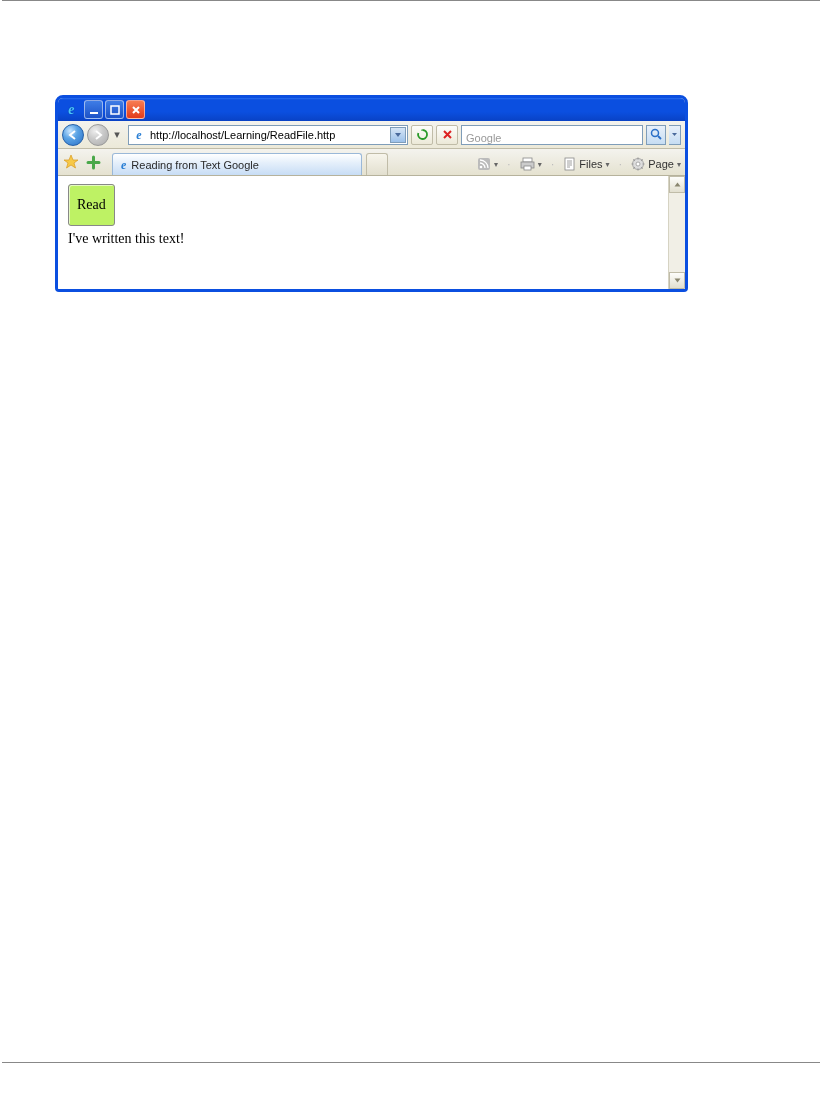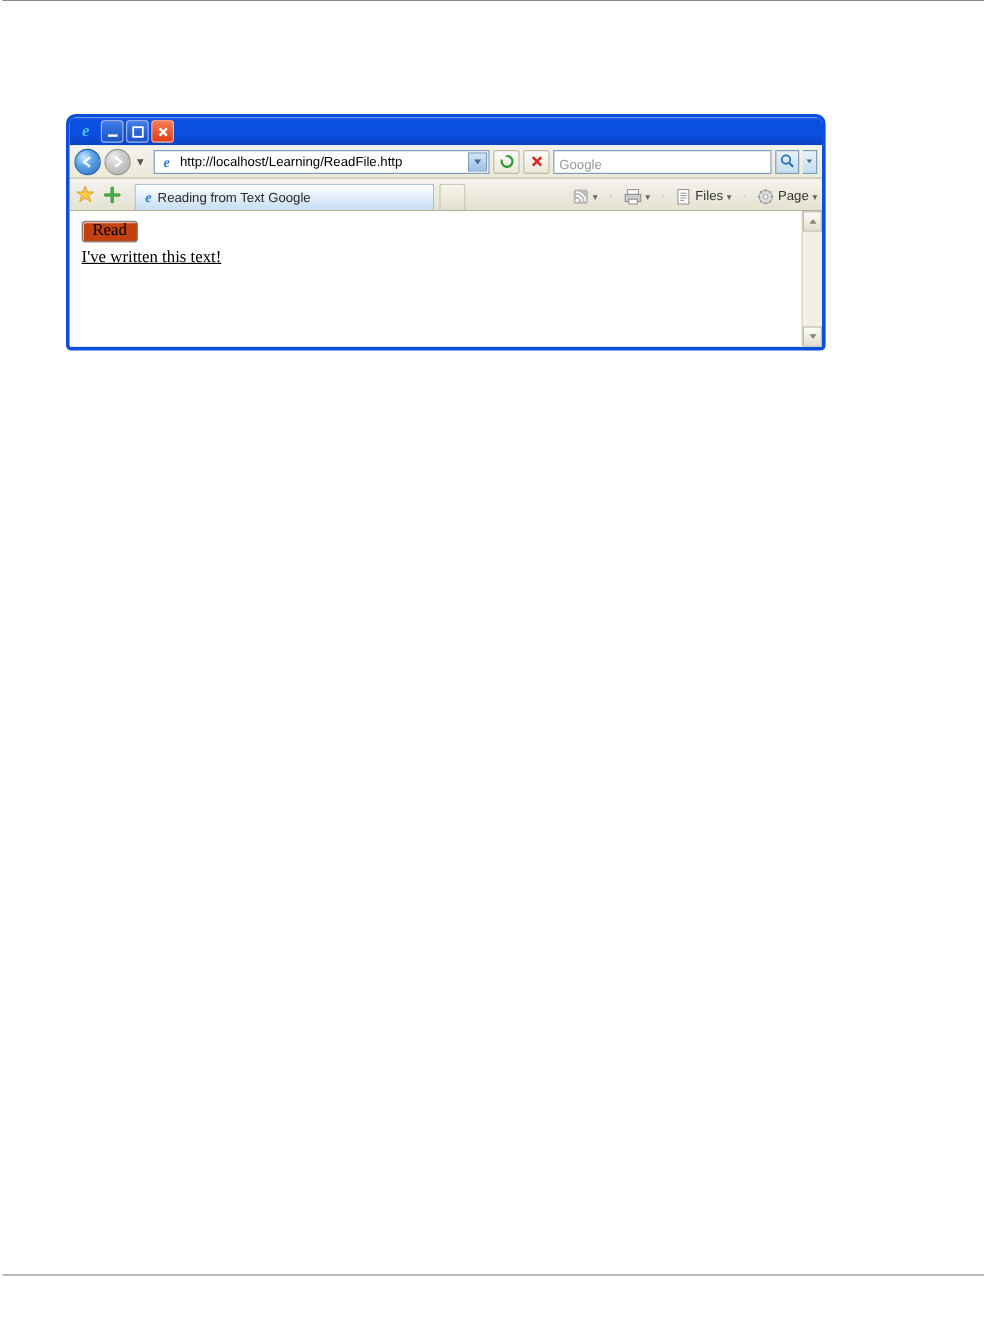--- a/index.html
+++ b/index.html
@@ -184,28 +184,28 @@
   .content-body {
     flex:1;
     padding:8px 10px;
     font-family: "Times New Roman", serif;
     font-size:14px;
     color:#000;
   }
   .read-btn {
     font-family: "Times New Roman", serif;
     font-size:14px;
-    padding:0 8px;
-    background:#c2410c;
+    padding:12px 8px;
+    background:#bef264;
     border:1px solid #888;
     border-radius:3px;
     margin-bottom:3px;
     box-shadow: inset 1px 1px 0 rgba(255,255,255,0.6);
   }
-  .output-line { margin:2px 0;text-decoration:underline; }
+  .output-line { margin:2px 0; }
   .vscroll {
     width:17px;
     background:#F1EFE6;
     border-left:1px solid #D6D3C3;
     display:flex; flex-direction:column;
     justify-content:space-between;
   }
   .vs-btn {
     height:17px;
     background:linear-gradient(to bottom,#fdfdfb,#e2dfcf);

